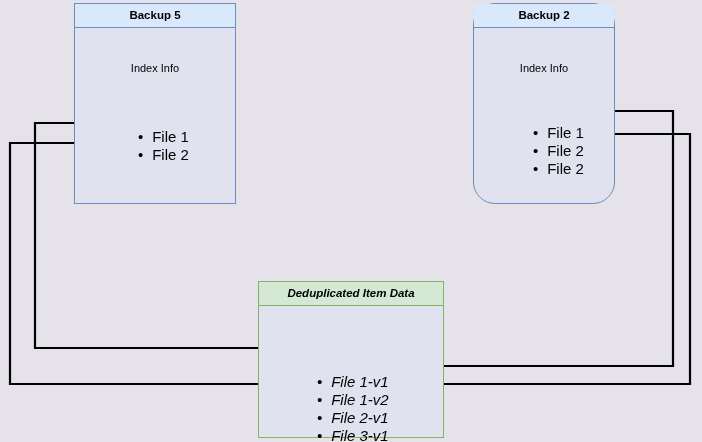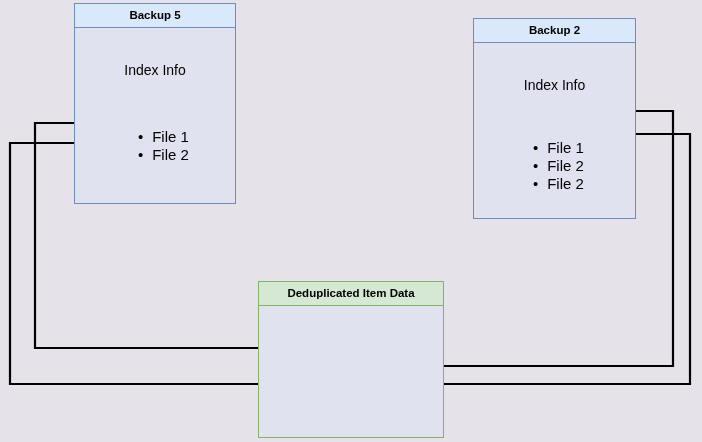--- a/index.html
+++ b/index.html
@@ -26,20 +26,21 @@
     height: 442px;
   }
   .node {
     position: absolute;
     box-sizing: border-box;
     background: #e1e2ef;
     border: 1.5px solid #6c8ebf;
   }
   .node.green {
     border-color: #82b366;
+    font-style: italic;
   }
   .node-header {
     box-sizing: border-box;
     height: 24px;
     line-height: 22px;
     text-align: center;
     font-size: 11.5px;
     font-weight: bold;
     color: #000;
     background: #dae8fc;
@@ -52,21 +53,21 @@
   .node-body {
     position: relative;
     height: calc(100% - 24px);
   }
   .index-label {
     position: absolute;
     left: 0;
     right: 0;
     top: 34px;
     text-align: center;
-    font-size: 14px;
+    font-size: 11px;
     color: #000;
   }
   .file-list {
     position: absolute;
     margin: 16px;
     padding: 0;
     list-style: none;
   }
   .file-list li {
     font-size: 15px;
@@ -83,21 +84,21 @@
     line-height: 18px;
     vertical-align: top;
   }
   .file-list li .txt {
     display: inline-block;
     vertical-align: top;
     line-height: 18px;
   }
   
   #backup1 { left: 74px;  top: 3px;   width: 162px; height: 201px; }
-  #backup2 { left: 473px; top: 18px;   width: 163px; height: 201px; }
+  #backup2 { left: 473px; top: 3px;   width: 142px; height: 201px; border-radius: 22px; }
   #dedup   { left: 258px; top: 281px; width: 186px; height: 157px; }
   #backup1 .file-list { left: 47px; top: 84px; }
   #backup2 .file-list { left: 43px; top: 80px; }
   #dedup   .file-list { left: 42px; top: 51px; }
 </style>
 </head>
 <body>
 
 <div id="canvas">
 
@@ -156,15 +157,35 @@
         <li>
           <span class="bullet">•</span>
           <span class="txt">File 2</span>
         </li>
       </ul>
     </div>
   </div>
 
   <div class="node green" id="dedup">
     <div class="node-header">Deduplicated Item Data</div>
+    <div class="node-body">
+      <ul class="file-list">
+        <li>
+          <span class="bullet">•</span>
+          <span class="txt">File 1-v1</span>
+        </li>
+        <li>
+          <span class="bullet">•</span>
+          <span class="txt">File 1-v2</span>
+        </li>
+        <li>
+          <span class="bullet">•</span>
+          <span class="txt">File 2-v1</span>
+        </li>
+        <li>
+          <span class="bullet">•</span>
+          <span class="txt">File 3-v1</span>
+        </li>
+      </ul>
+    </div>
   </div>
 
 </div>
 
 </body></html>

